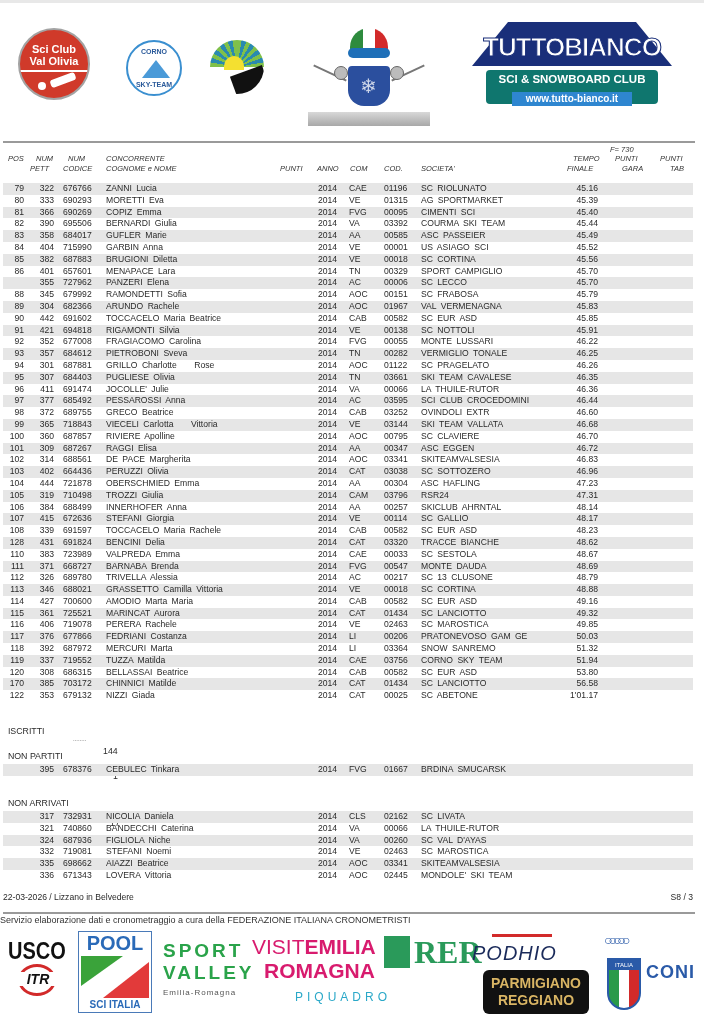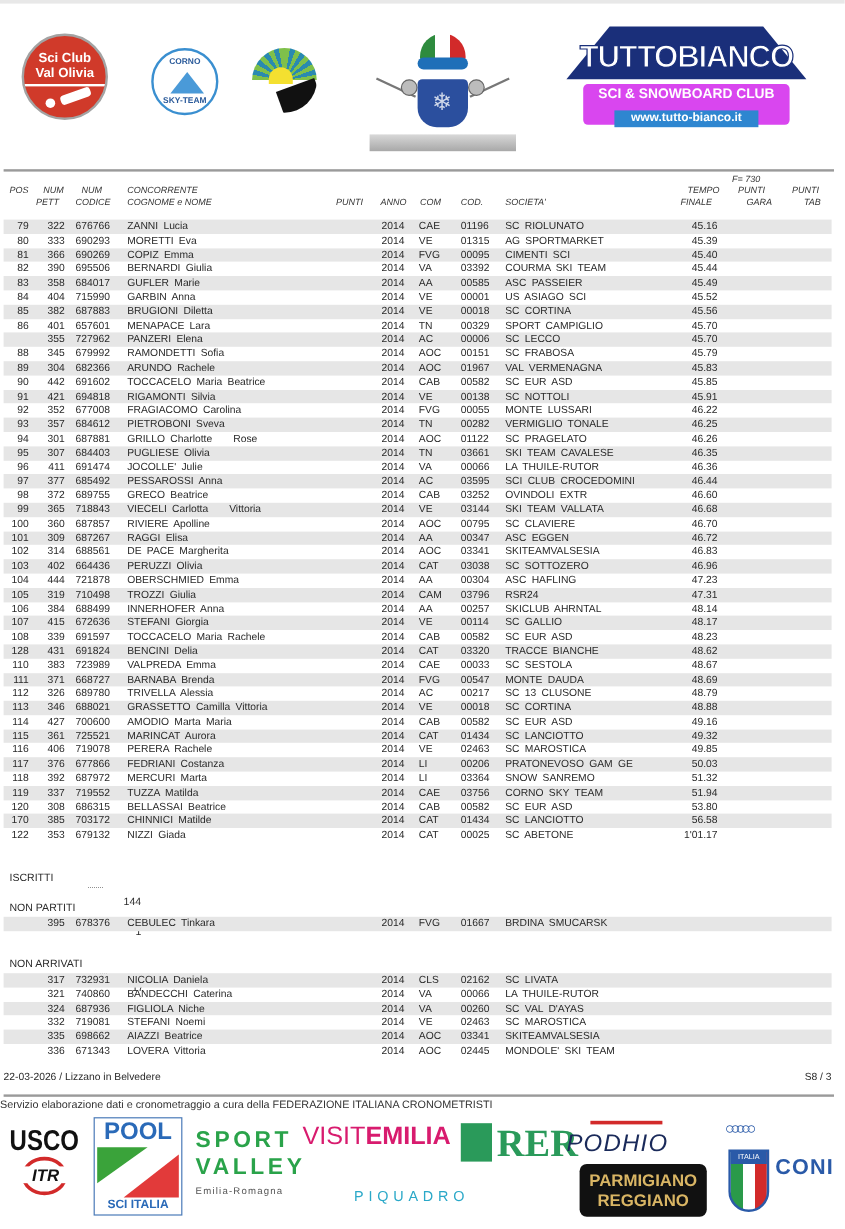--- a/index.html
+++ b/index.html
@@ -35,21 +35,21 @@
   .logo-fisi .helmet { position: absolute; left: 42px; top: 6px; width: 38px; height: 24px; border-radius: 19px 19px 4px 4px; background: linear-gradient(90deg, #2e8b3e 0 33%, #fff 33% 66%, #d22a2a 66%); }
   .logo-fisi .goggle { position: absolute; left: 40px; top: 26px; width: 42px; height: 10px; background: #1e6fb8; border-radius: 5px; }
   .logo-fisi .body { position: absolute; left: 40px; top: 44px; width: 42px; height: 40px; background: #2b4f9e; border-radius: 4px 4px 16px 16px; }
   .logo-fisi .flake { position: absolute; left: 52px; top: 54px; color: #cfd8ea; font-size: 20px; line-height: 20px; }
   .logo-fisi .ball { position: absolute; top: 44px; width: 14px; height: 14px; border-radius: 50%; background: #bcbcbc; border: 1px solid #666; }
   .logo-fisi .pole { position: absolute; top: 50px; width: 36px; height: 2px; background: #777; }
 
   .logo-tutto { left: 472px; top: 22px; width: 200px; height: 88px; }
   .logo-tutto .roof { position: absolute; left: 0; top: 0; width: 200px; height: 0; border-left: 36px solid transparent; border-right: 36px solid transparent; border-bottom: 44px solid #1a2f7a; }
   .logo-tutto .word { position: absolute; left: 0; right: 0; top: 10px; text-align: center; color: #fff; font-weight: bold; font-size: 26px; letter-spacing: -1px; line-height: 30px; -webkit-text-stroke: 1px #1a2f7a; text-shadow: 0 0 0 #1a2f7a; }
-  .logo-tutto .bar { position: absolute; left: 14px; top: 48px; width: 172px; height: 34px; background: #d946ef; border-radius: 4px; color: #fff; font-weight: bold; font-size: 11.5px; line-height: 18px; text-align: center; }
+  .logo-tutto .bar { position: absolute; left: 14px; top: 48px; width: 172px; height: 34px; background: #0f766e; border-radius: 4px; color: #fff; font-weight: bold; font-size: 11.5px; line-height: 18px; text-align: center; }
   .logo-tutto .url { position: absolute; left: 40px; top: 70px; width: 120px; height: 14px; background: #2e86d0; color: #fff; font-size: 10px; line-height: 14px; text-align: center; font-weight: bold; }
 
   
   .hdr-rule { position: absolute; left: 3px; top: 141px; width: 692px; height: 2px; background: #9a9a9a; }
   .fvalue { position: absolute; top: 145px; left: 610px; font-size: 7.5px; font-style: italic; color: #333; }
   .colhdr { position: absolute; top: 154px; left: 0; width: 704px; height: 24px; font-size: 7.5px; font-style: italic; color: #333; }
   .colhdr span { position: absolute; line-height: 9px; }
 
   .rows { position: absolute; left: 0; top: 183px; width: 704px; }
   .row { position: relative; height: 11.8px; width: 704px; font-size: 8.6px; color: #2a2a2a; line-height: 11.8px; }
@@ -767,20 +767,21 @@
   <div class="r"></div>
   <div class="pb">SCI ITALIA</div>
 </div>
 <div class="sp sp-sport">
   <div class="a">SPORT</div>
   <div class="a">VALLEY</div>
   <div class="b">Emilia-Romagna</div>
 </div>
 <div class="sp sp-visit">
   <div class="a"><span>VISIT</span><b>EMILIA</b></div>
+  <div class="b">ROMAGNA</div>
 </div>
 <div class="sp sp-piquadro">PIQUADRO</div>
 <div class="sp sp-rer">
   <div class="box"></div>
   <div class="txt">RER</div>
 </div>
 <div class="sp sp-podhio">
   <div class="bars"></div>
   <span>PODHIO</span>
 </div>

